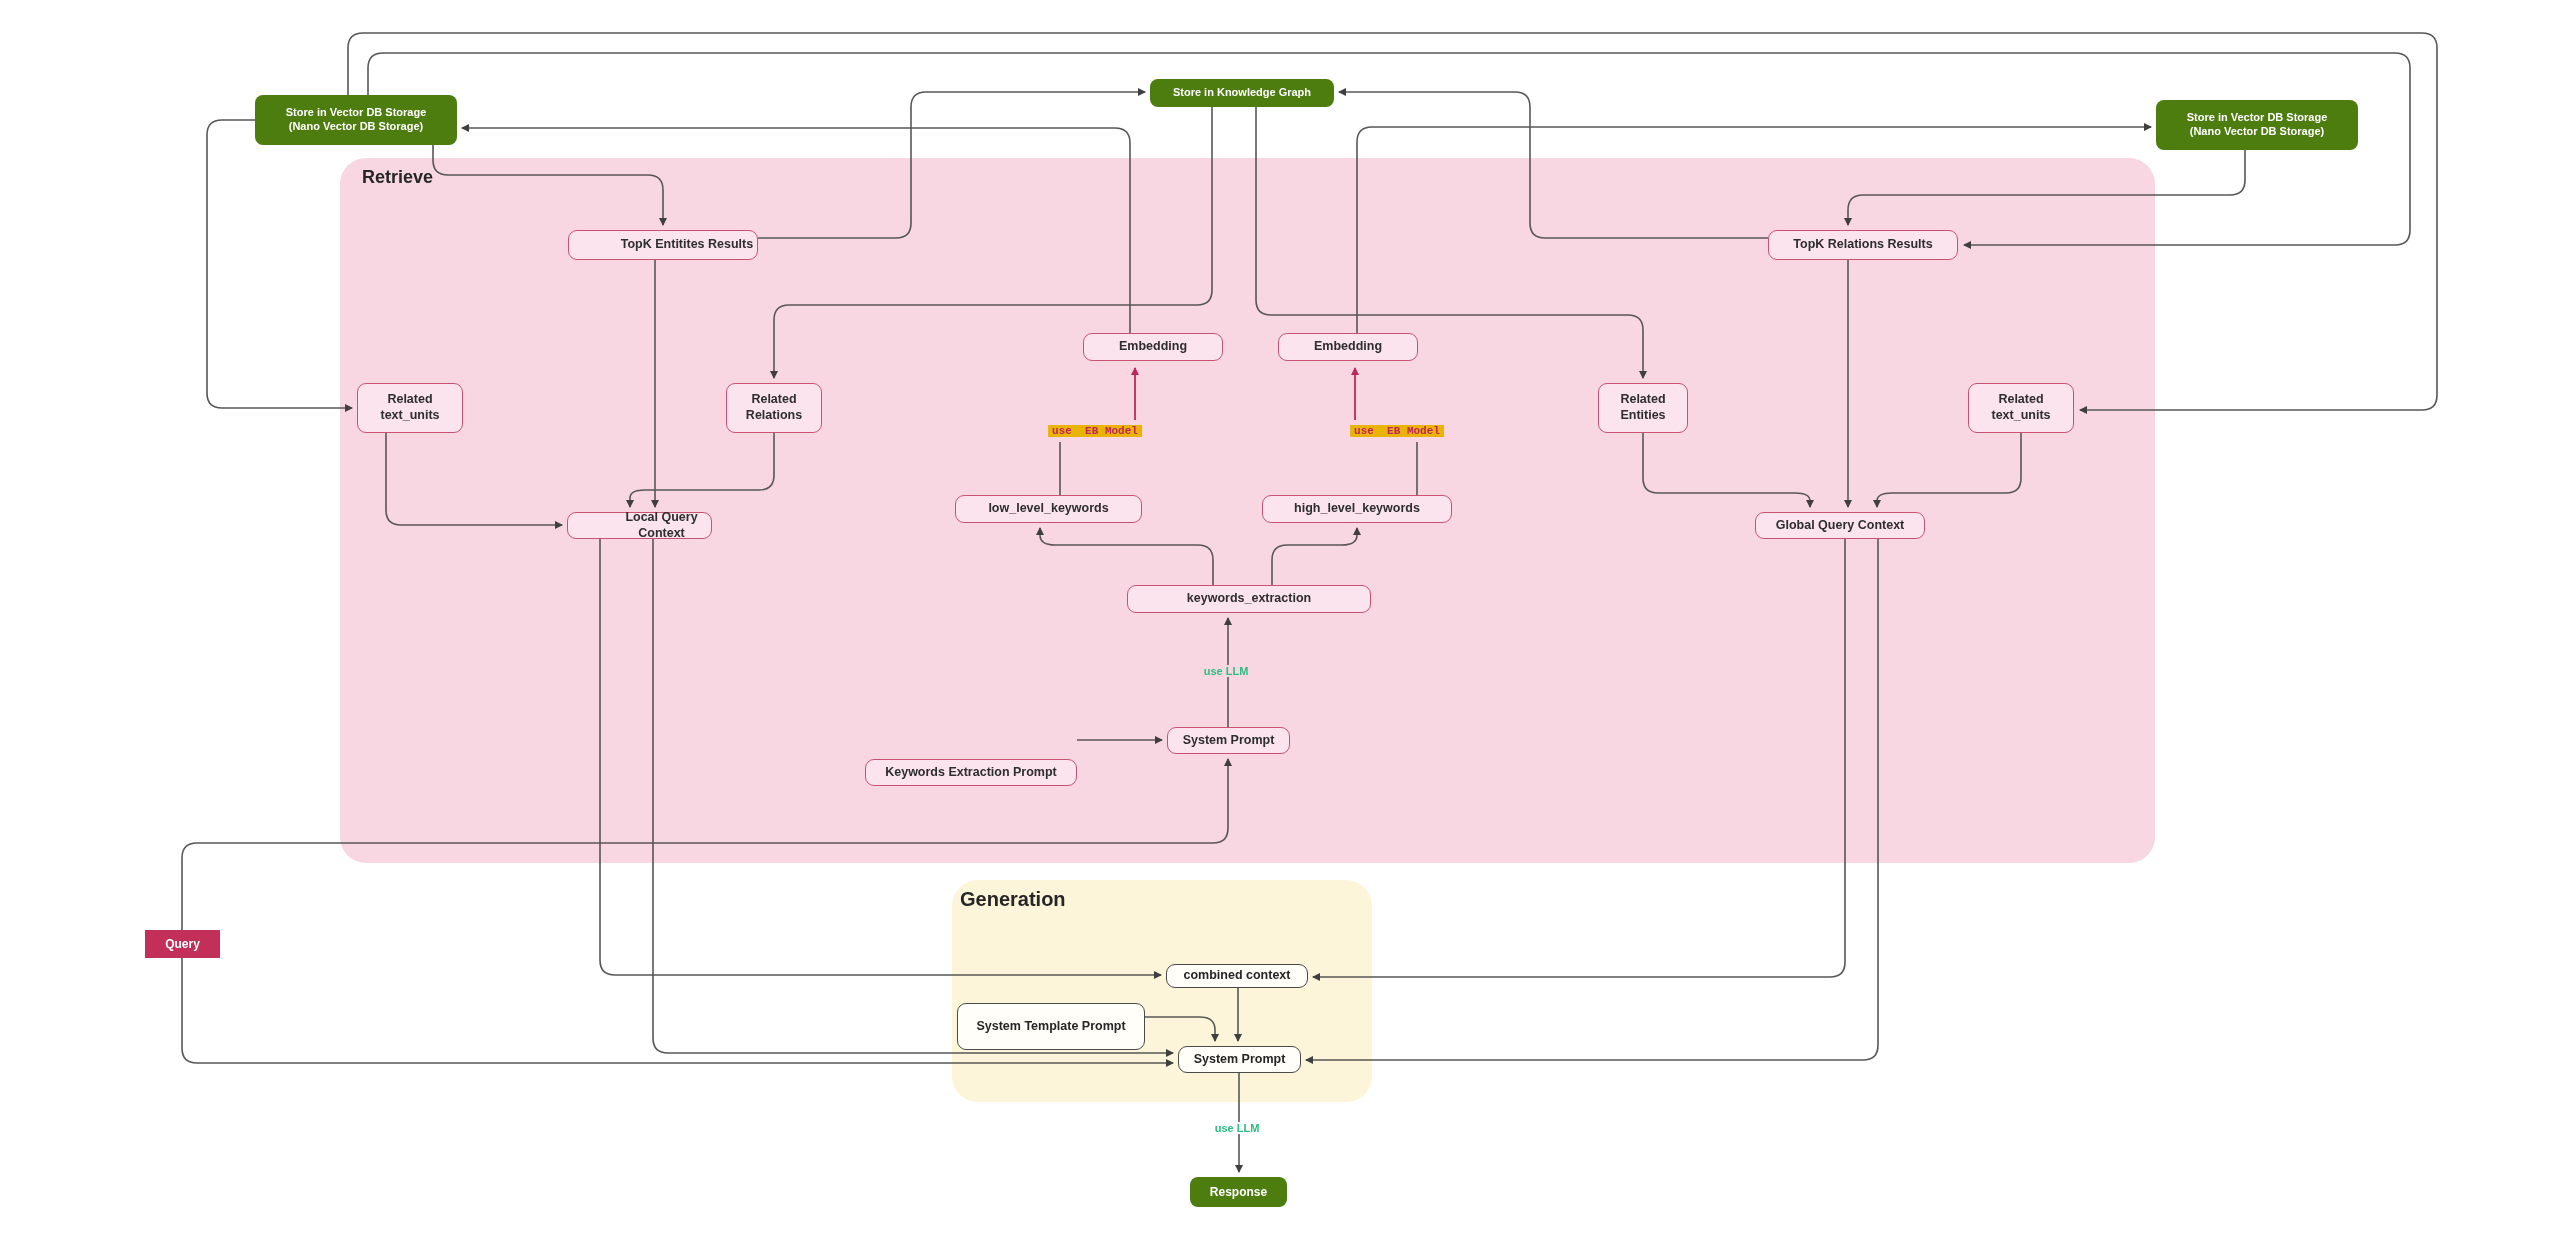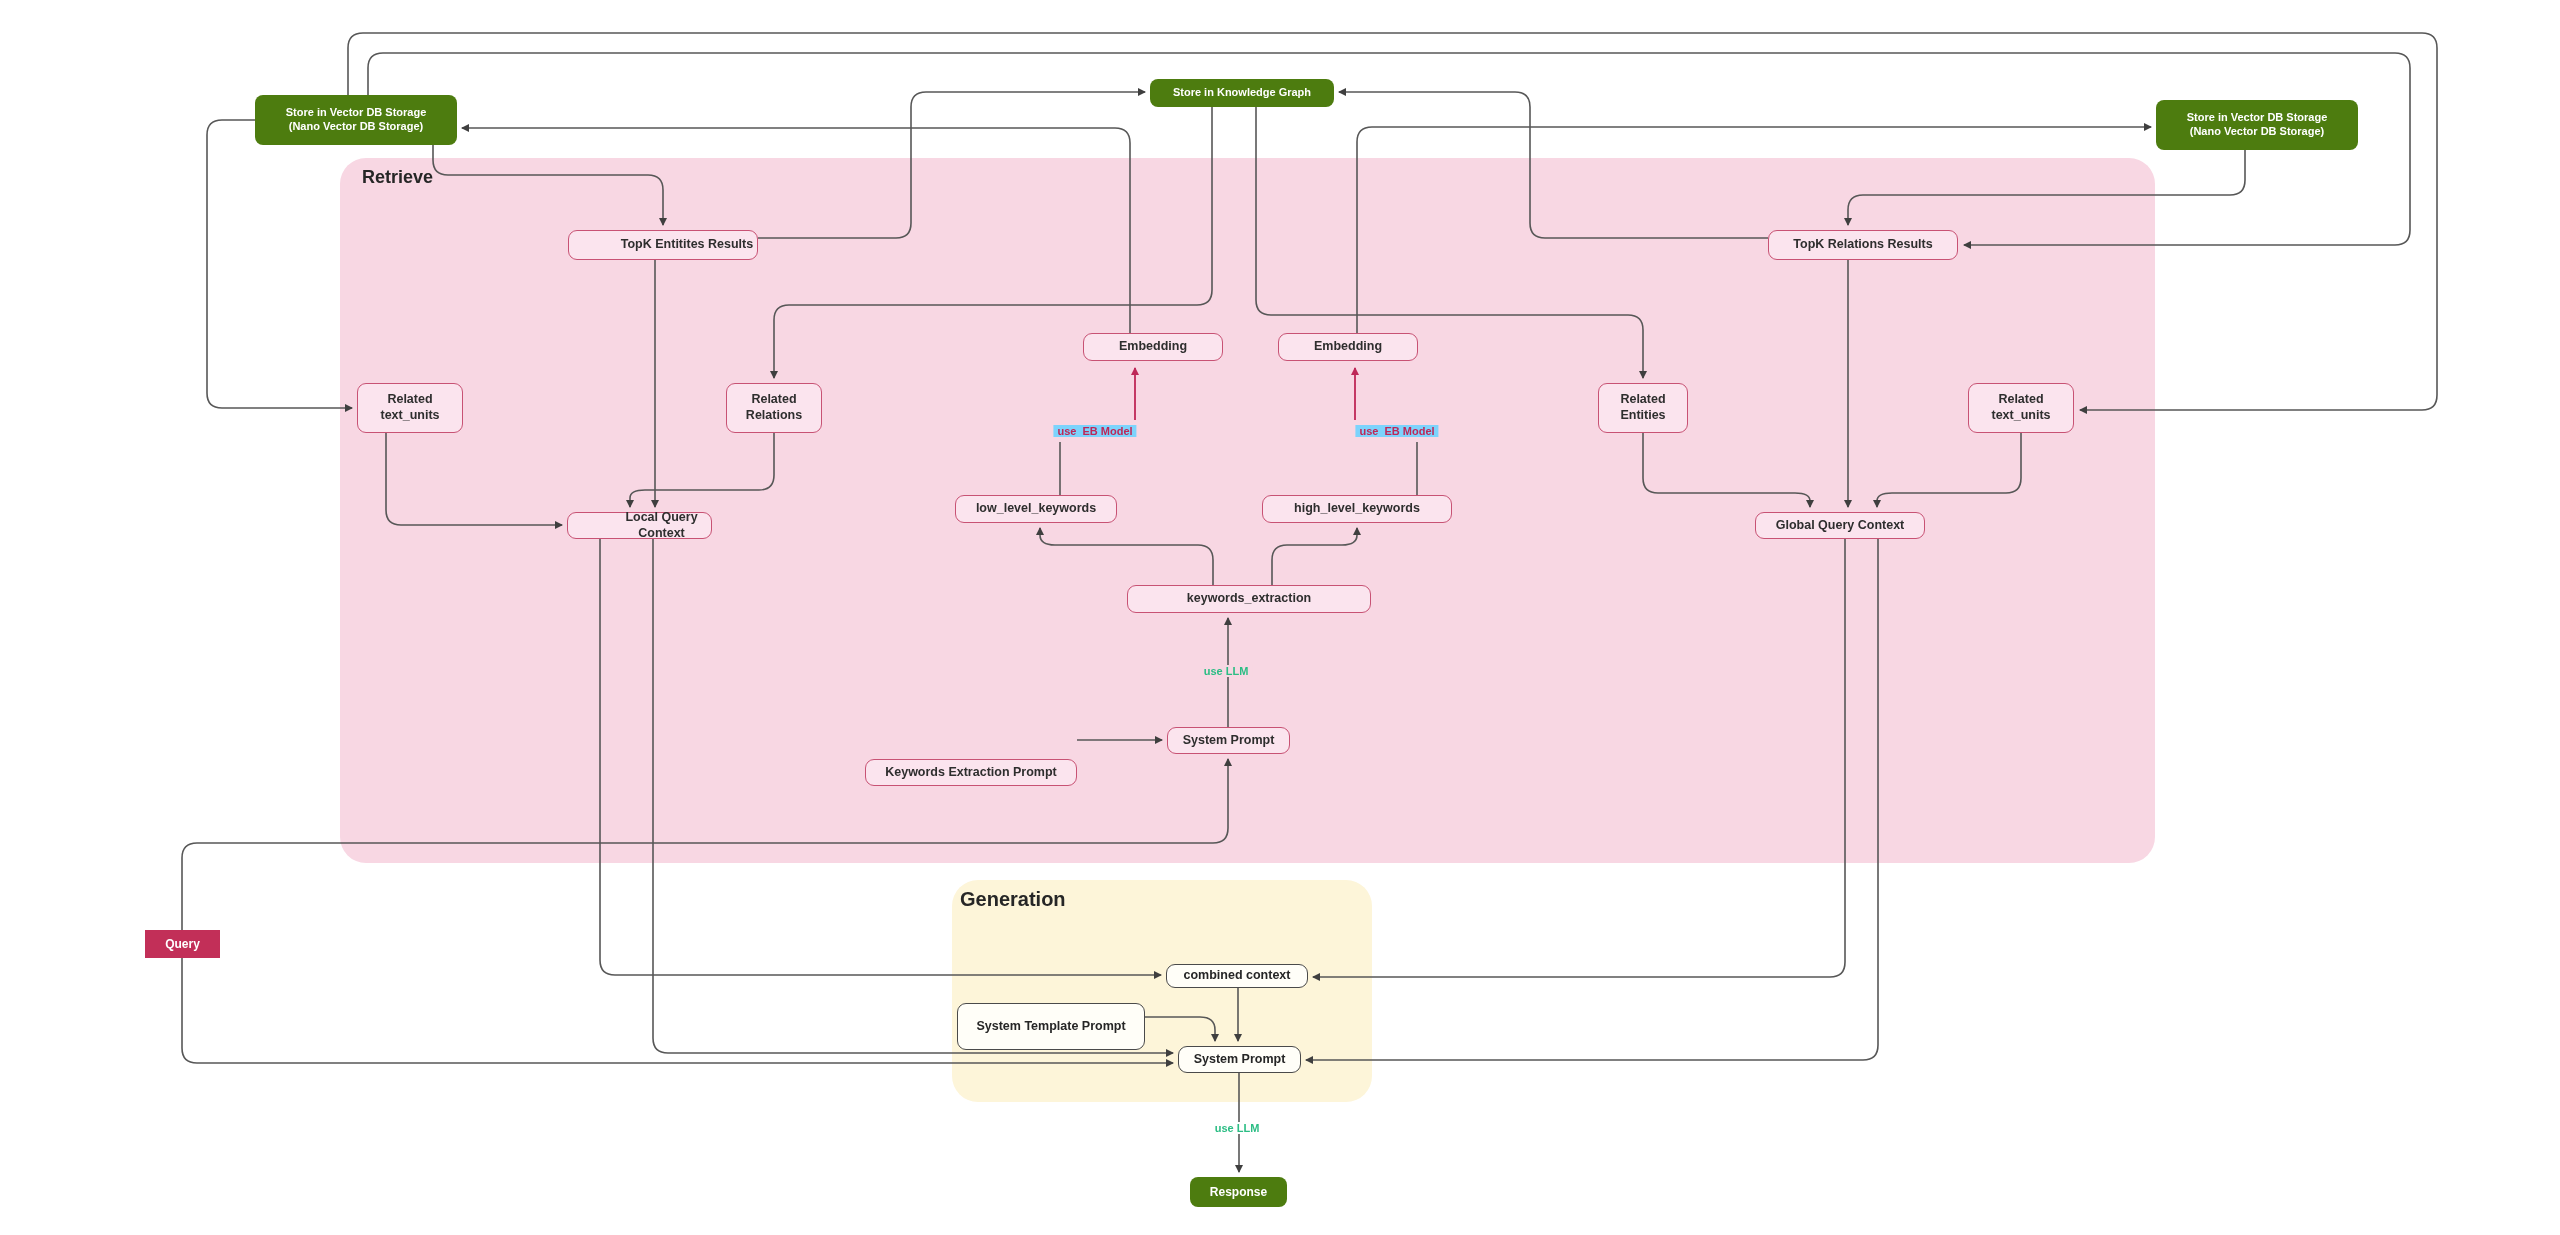--- a/index.html
+++ b/index.html
@@ -19,21 +19,21 @@
     box-sizing:border-box;text-align:center;border-radius:9px;font-weight:700;line-height:1.25;
   }
   .node-pink{background:#fbe4ee;border:1.6px solid #c85274;color:#2e2e2e;font-size:12.5px;}
   .node-gen{background:#fffef8;border:1.6px solid #4a4a4a;color:#262626;font-size:12.5px;}
   .node-green{background:#4d7c0f;color:#ffffff;font-size:11px;border:none;border-radius:8px;}
   .node-query{background:#c22f58;color:#ffffff;font-size:12px;border:none;border-radius:0;}
   .wire-label{
     position:absolute;transform:translate(-50%,-50%);font-size:11px;font-weight:700;
     white-space:pre;padding:0 4px;
   }
-  .lbl-crimson{color:#be2757;background:#7dd3fc;}
+  .lbl-crimson{color:#be2757;background:#eab308;font-family:Liberation Mono, monospace;}
   .lbl-green-pink{color:#2bbd84;background:#f8d7e3;}
   .lbl-green-white{color:#2bbd84;background:#ffffff;}
 </style>
 </head>
 <body>
 
 <div id="stage">
 
   <div class="region retrieve"></div>
   <div class="region generation"></div>
@@ -143,21 +143,21 @@
   <div class="node node-pink" style="left:1968px;top:383px;width:106px;height:50px;">
     <span>Related</span>
     <span>text_units</span>
   </div>
   <div class="node node-pink" style="left:567px;top:512px;width:145px;height:27px;padding-left:44px;">
     <span>Local Query Context</span>
   </div>
   <div class="node node-pink" style="left:1755px;top:512px;width:170px;height:27px;">
     <span>Global Query Context</span>
   </div>
-  <div class="node node-pink" style="left:955px;top:495px;width:162px;height:28px;">
+  <div class="node node-pink" style="left:955px;top:495px;width:187px;height:28px;">
     <span>low_level_keywords</span>
   </div>
   <div class="node node-pink" style="left:1262px;top:495px;width:190px;height:28px;">
     <span>high_level_keywords</span>
   </div>
   <div class="node node-pink" style="left:1127px;top:585px;width:244px;height:28px;">
     <span>keywords_extraction</span>
   </div>
   <div class="node node-pink" style="left:865px;top:727px;width:212px;height:27px;margin-top:32px;">
     <span>Keywords Extraction Prompt</span>

